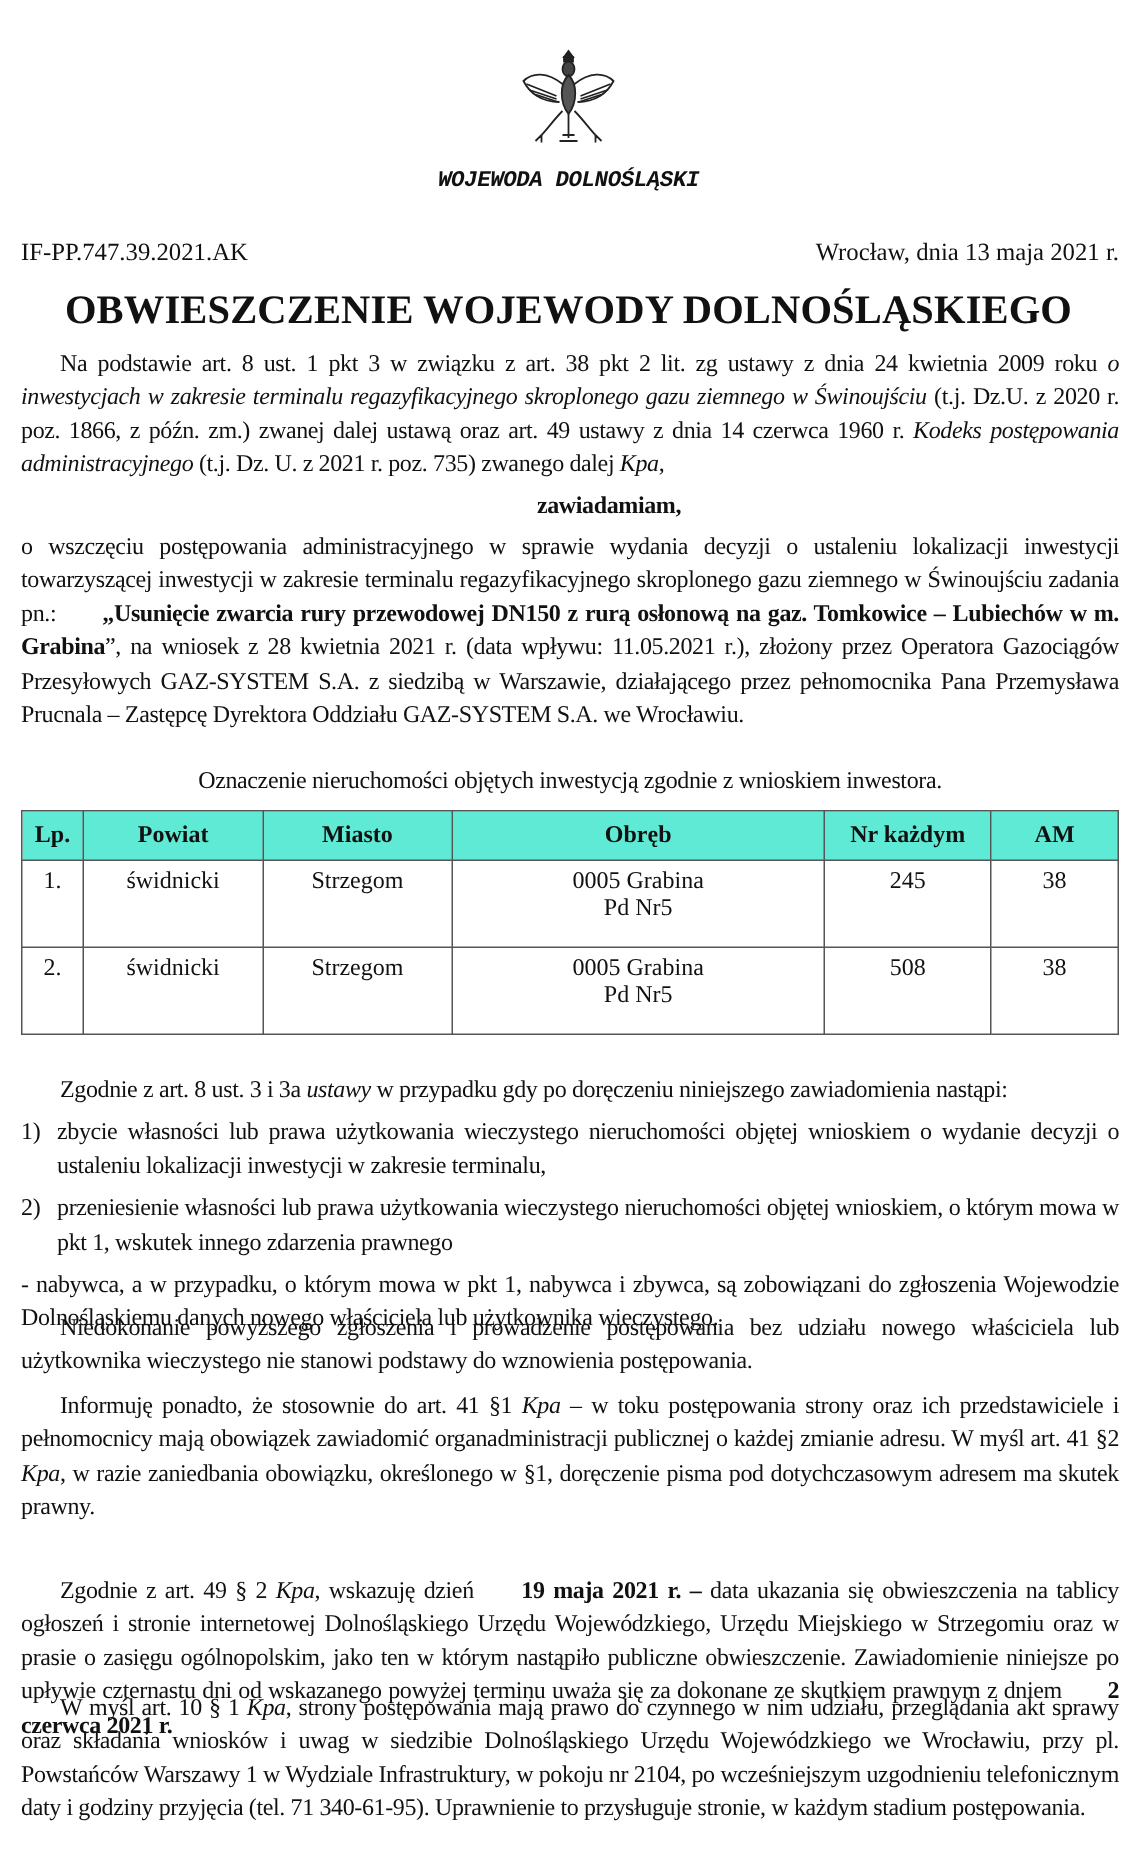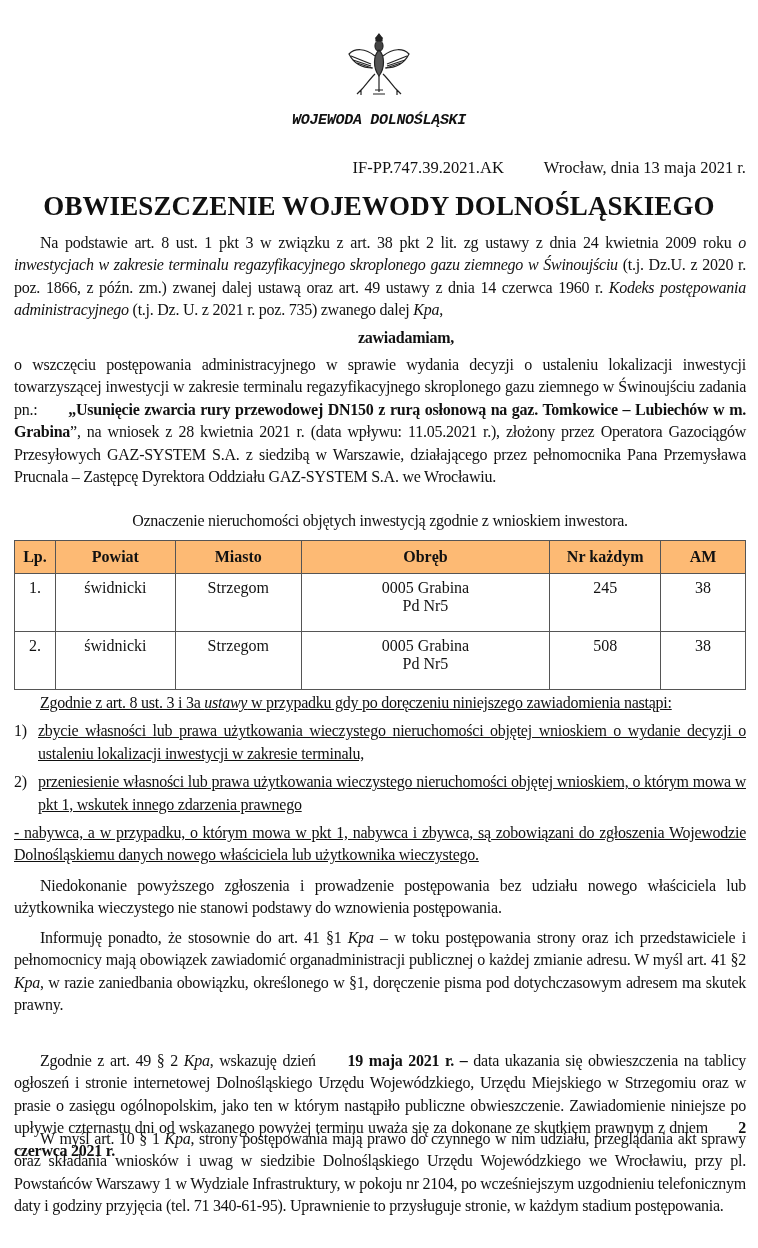--- a/index.html
+++ b/index.html
@@ -9,21 +9,21 @@
     color: #111111;
   }
   .emblem { position: absolute; left: 343px; top: 30px; width: 72px; height: 72px; }
   .authority {
     position: absolute; left: 0; top: 112px; width: 758px; text-align: center;
     font-family: Liberation Mono, monospace; font-style: italic; font-weight: bold;
     font-size: 15px; letter-spacing: -0.3px;
   }
   .meta-row {
     position: absolute; left: 14px; top: 158px; width: 732px;
-    display: flex; justify-content: flex-end; font-size: 16.5px; gap: 40px;
+    display: flex; justify-content: space-between; font-size: 16.5px; gap: 40px;
   }
   .title {
     position: absolute; left: 0; top: 191px; width: 758px; text-align: center;
     font-weight: bold; font-size: 27px; letter-spacing: 0.1px;
   }
   .body-text {
     position: absolute; left: 14px; width: 732px;
     font-size: 16px; line-height: 22.4px; text-align: justify;
     letter-spacing: -0.25px;
   }
@@ -32,21 +32,21 @@
   .bold { font-weight: bold; margin-left: 26px; }
   .ital { font-style: italic; }
   table.plots {
     position: absolute; left: 14px; top: 540px; width: 732px;
     border-collapse: collapse; font-size: 16px;
   }
   table.plots th, table.plots td {
     border: 1.5px solid #555555; text-align: center; vertical-align: top;
     padding: 5px 4px 6px;
   }
-  table.plots th { background: #fdba74; font-weight: bold; height: 26px; vertical-align: middle; padding: 3px 4px; }
+  table.plots th { background: #5eead4; font-weight: bold; height: 26px; vertical-align: middle; padding: 3px 4px; }
   table.plots tr.data-row td { height: 46px; }
   table.plots tr.data-row + tr.data-row td { border-top: 1.5px solid #111; }
   .list-item { position: relative; padding-left: 24px; }
   .list-num { position: absolute; left: 0; top: 0; }
 </style>
 </head>
 <body>
 
 <div class="emblem">
   <svg viewBox="0 0 72 72" width="72" height="72">
@@ -124,21 +124,21 @@
       <td>
           <div>0005 Grabina</div>
           <div>Pd Nr5</div>
         </td>
       <td>508</td>
       <td>38</td>
     </tr>
   </tbody>
 </table>
 
-<div class="body-text" style="top:692px;text-decoration:underline;">
+<div class="body-text" style="top:716px;">
   <div class="indent" style="text-align:left;"><span>Zgodnie z art. 8 ust. 3 i 3a </span><span class="ital">ustawy</span><span> w przypadku gdy po doręczeniu niniejszego zawiadomienia nastąpi:</span></div>
   <div class="list-item" style="margin-top:6px;"><span class="list-num">1)</span><span>zbycie własności lub prawa użytkowania wieczystego nieruchomości objętej wnioskiem o wydanie decyzji o ustaleniu lokalizacji inwestycji w zakresie terminalu,</span></div>
   <div class="list-item" style="margin-top:6px;"><span class="list-num">2)</span><span>przeniesienie własności lub prawa użytkowania wieczystego nieruchomości objętej wnioskiem, o którym mowa w pkt 1, wskutek innego zdarzenia prawnego</span></div>
   <div style="margin-top:6px;">- nabywca, a w przypadku, o którym mowa w pkt 1, nabywca i zbywca, są zobowiązani do zgłoszenia Wojewodzie Dolnośląskiemu danych nowego właściciela lub użytkownika wieczystego.</div>
 </div>
 
 <div class="body-text indent" style="top:875px;">Niedokonanie powyższego zgłoszenia i prowadzenie postępowania bez udziału nowego właściciela lub użytkownika wieczystego nie stanowi podstawy do wznowienia postępowania.</div>
 
 <div class="body-text indent" style="top:927px;">
   <span>Informuję ponadto, że stosownie do art. 41 §1 </span><span class="ital">Kpa</span><span> – w toku postępowania strony oraz ich przedstawiciele i pełnomocnicy mają obowiązek zawiadomić organadministracji publicznej o każdej zmianie adresu. W myśl art. 41 §2 </span><span class="ital">Kpa</span><span>, w razie zaniedbania obowiązku, określonego w §1, doręczenie pisma pod dotychczasowym adresem ma skutek prawny.</span>

